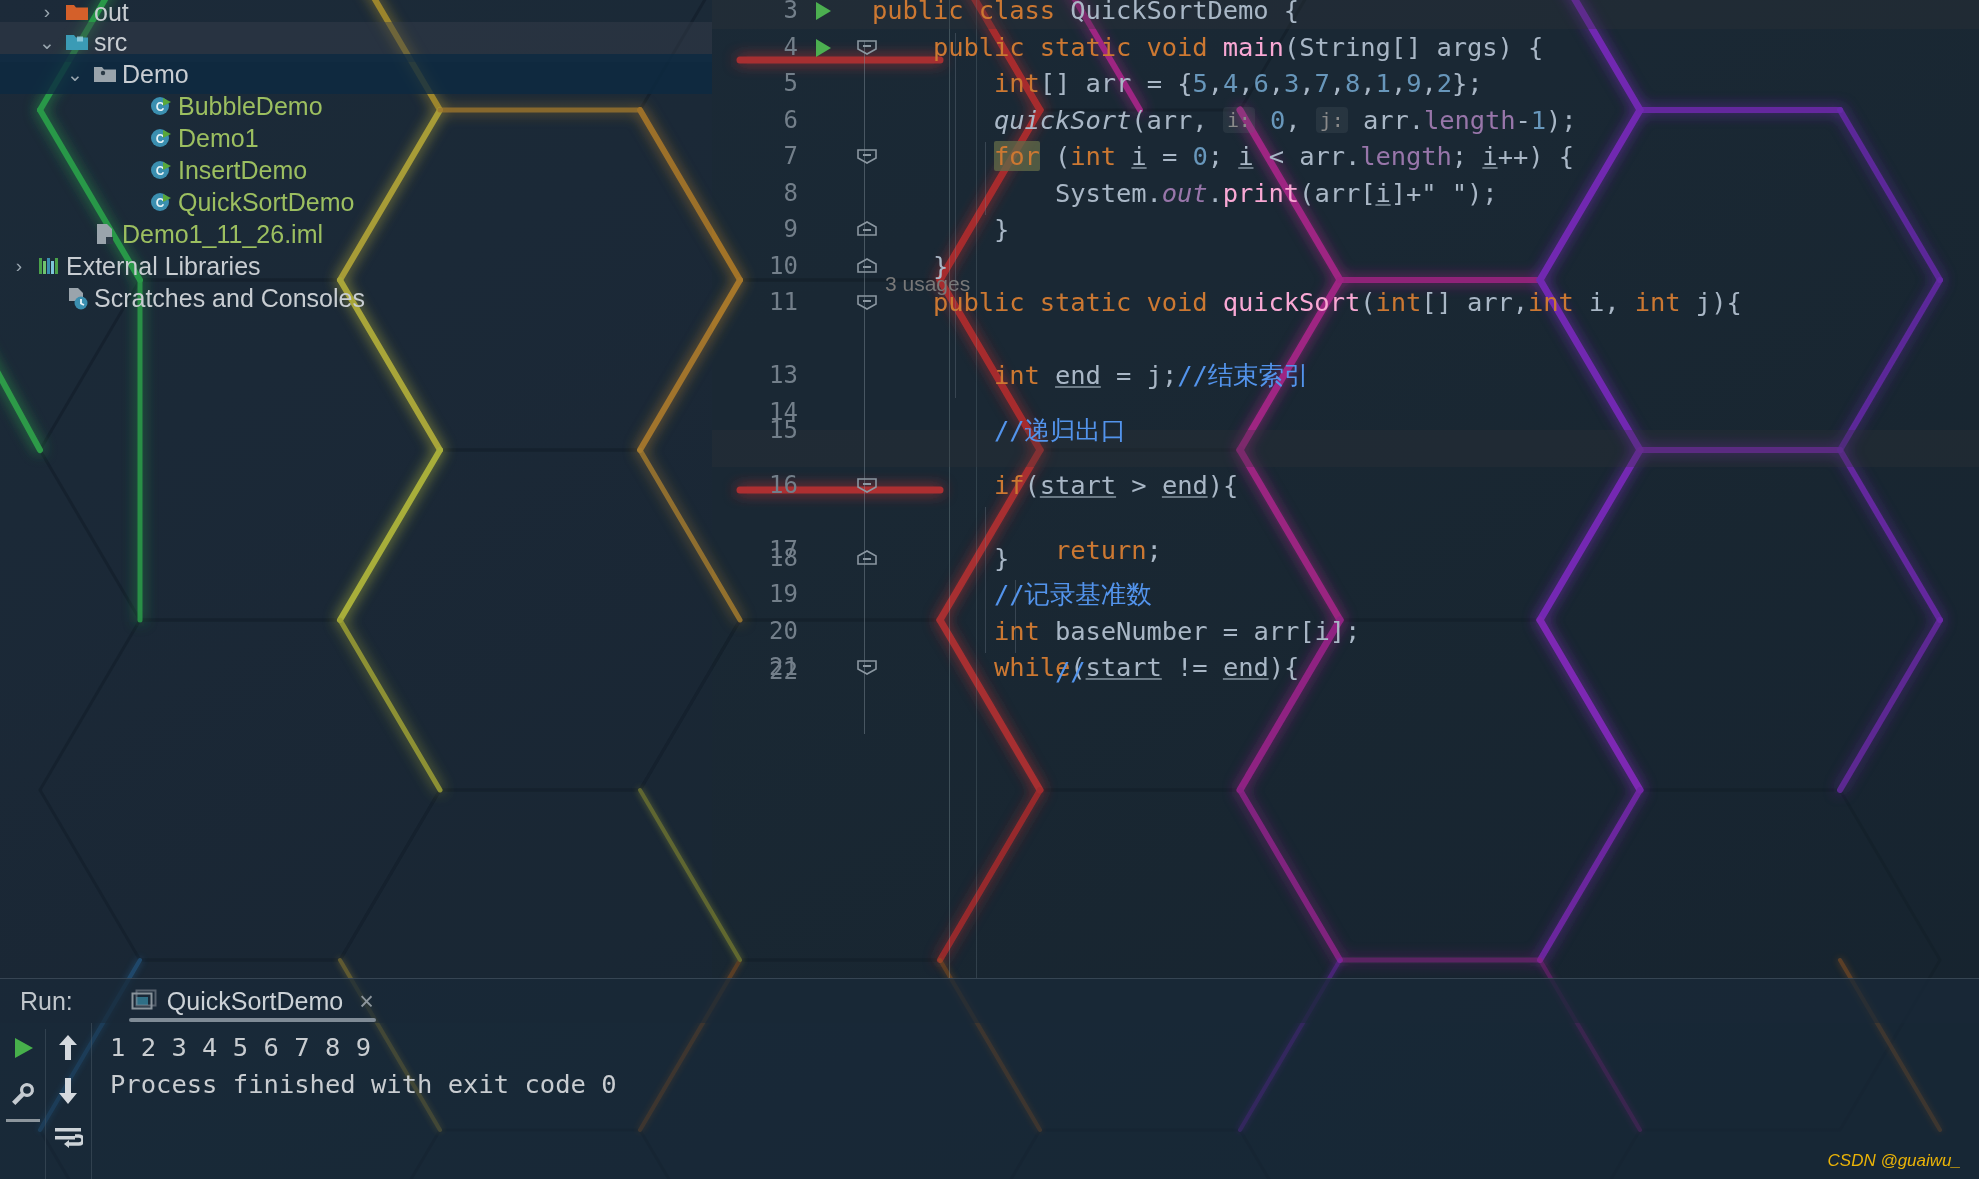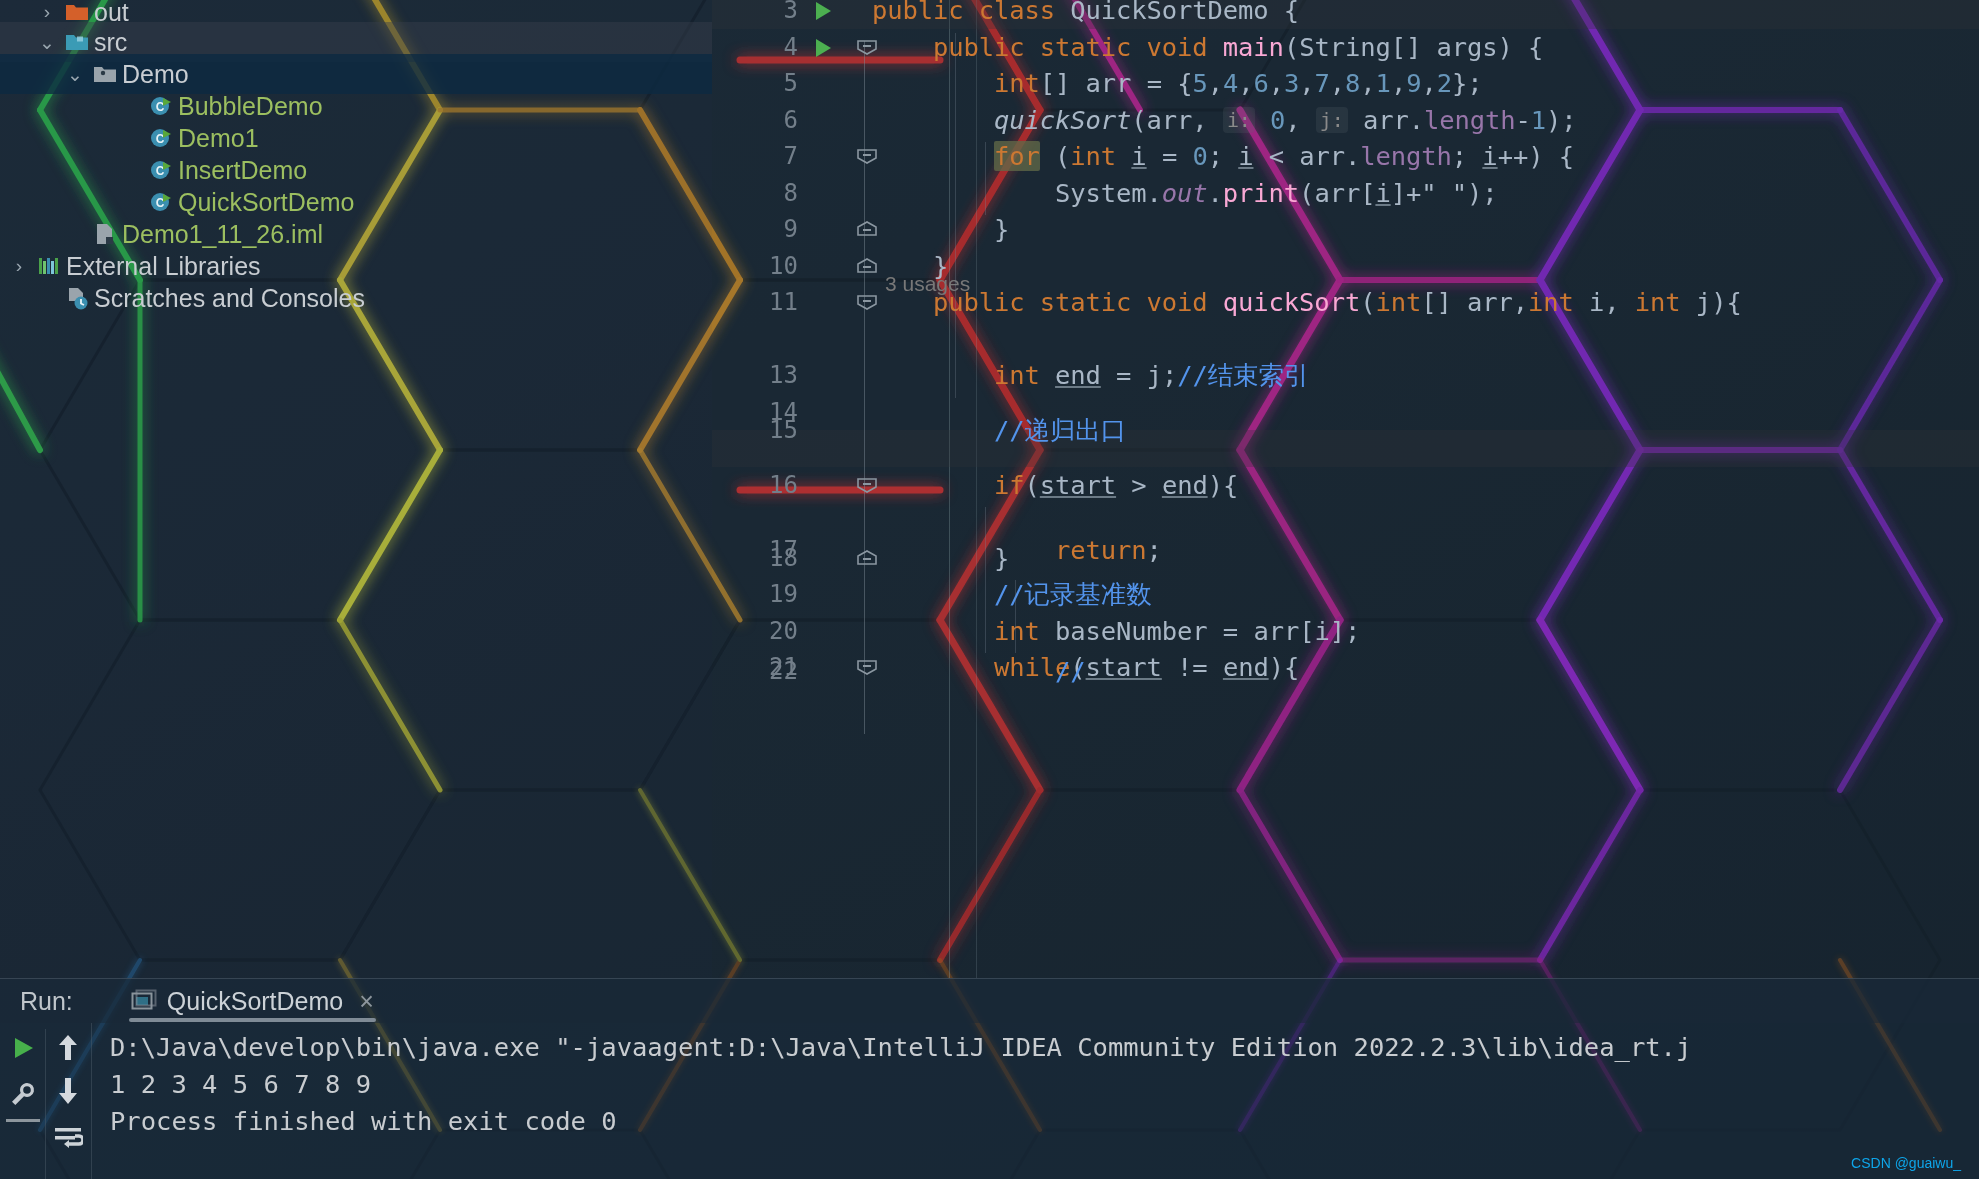--- a/index.html
+++ b/index.html
@@ -102,21 +102,21 @@
   }
   .rtool { position:absolute; display:flex; align-items:center; justify-content:center; }
   #console {
     flex:1; position:relative; padding-top:6px;
     font-family:"DejaVu Sans Mono","Liberation Mono",monospace;
     font-size:25.5px; color:#c8ccd0; white-space:pre; line-height:37px;
   }
   #console div { padding-left:18px; }
   .wm {
     position:absolute; right:18px; bottom:8px;
-    font-size:14px; color:#0ea5e9; font-family:"Liberation Sans",sans-serif;
+    font-size:17px; color:#eab308; font-family:"Liberation Sans",sans-serif;font-style:italic;
   }
   .divider-v { position:absolute; top:6px; bottom:0; width:1px; background:rgba(80,95,108,0.45); }
 </style>
 </head>
 <body>
 
 <div id="bg">
   <svg viewBox="0 0 1979 1179" preserveAspectRatio="none">
     <defs>
       <linearGradient id="gA" x1="0" y1="0" x2="1" y2="1">
@@ -539,18 +539,18 @@
           <div class="rtool" style="left:48px; top:94px; width:40px; height:40px;">
             <svg width="30" height="26" viewBox="0 0 30 26">
               <rect x="2" y="4" width="26" height="3.5" fill="#cdd3d8"></rect>
               <rect x="2" y="12" width="20" height="3.5" fill="#cdd3d8"></rect>
               <path d="M22 12 h4 a4 4 0 0 1 0 8 h-12" fill="none" stroke="#cdd3d8" stroke-width="3.5"></path>
               <path d="M16 16 l-5 4 5 4 z" fill="#cdd3d8"></path>
             </svg>
           </div>
         </div>
 
-        <div id="console"><div>D:\Java\develop\bin\java.exe "-javaagent:D:\Java\IntelliJ IDEA Community Edition 2022.2.3\lib\idea_rt.j</div><div>1 2 3 4 5 6 7 8 9</div><div>Process finished with exit code 0</div></div>
+        <div id="console"><div>1 2 3 4 5 6 7 8 9</div><div>Process finished with exit code 0</div></div>
       </div>
       <div class="wm">CSDN @guaiwu_</div>
     </div>
   </div>
 </div>
 
 </body></html>

